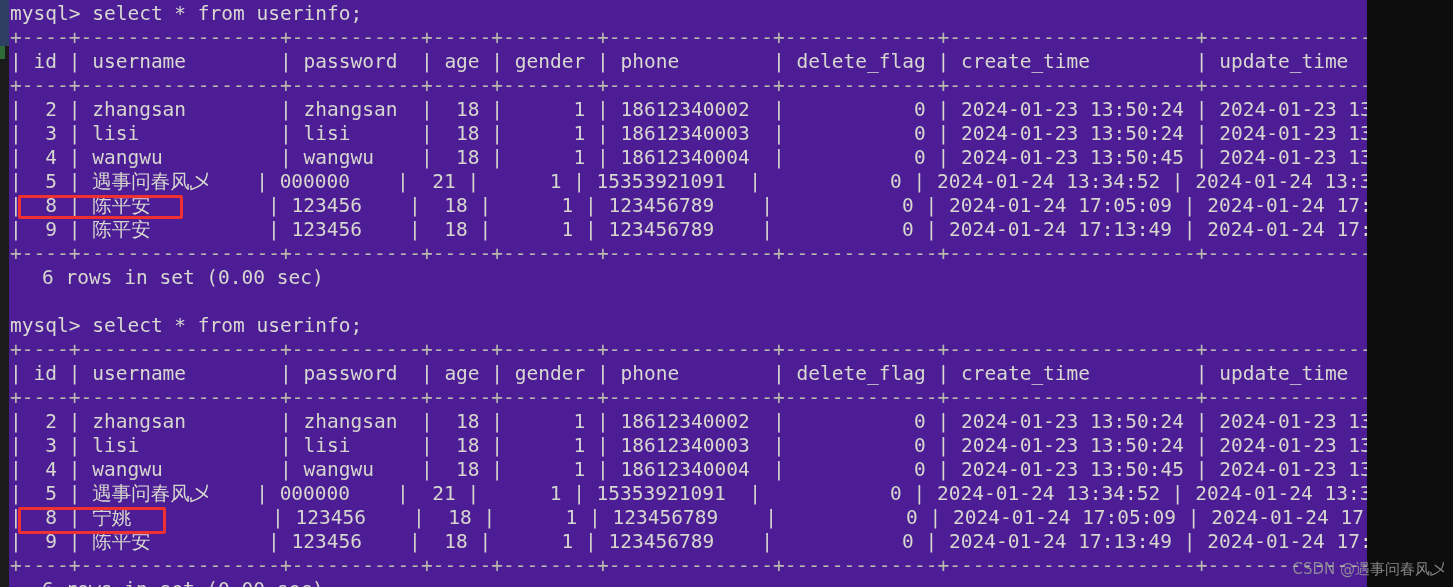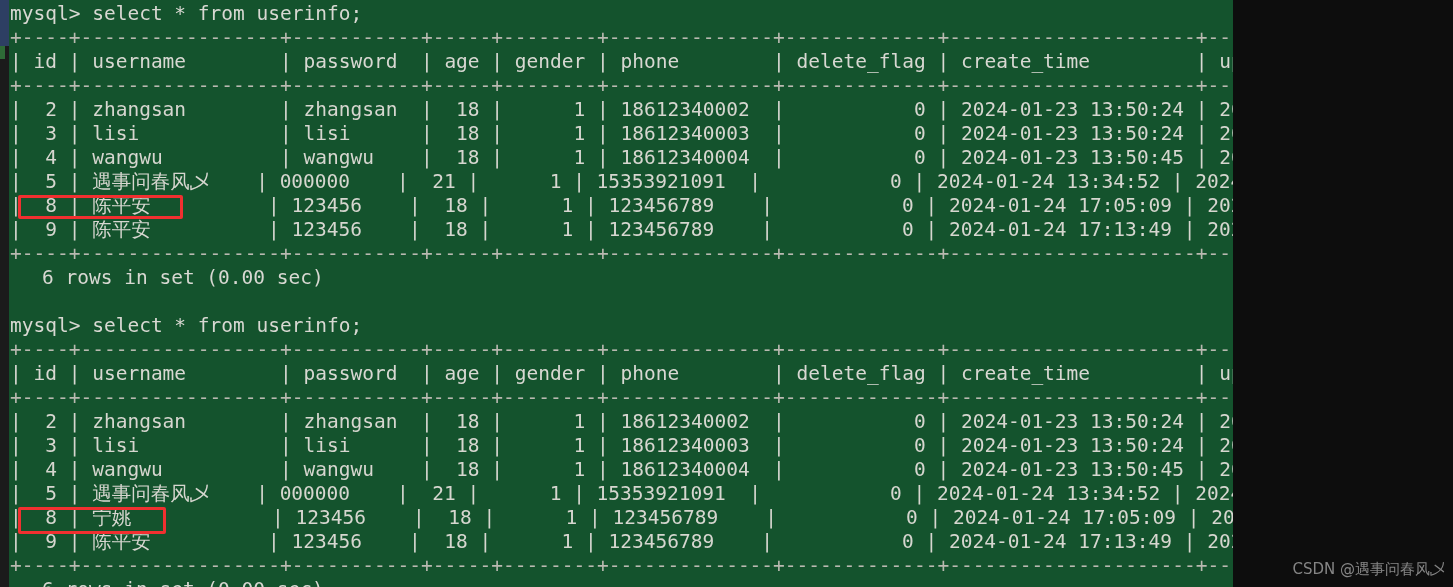--- a/index.html
+++ b/index.html
@@ -11,23 +11,23 @@
     width: 1453px;
     height: 587px;
     overflow: hidden;
     position: relative;
     font-family: "DejaVu Sans Mono", "Liberation Mono", monospace;
   }
   #terminal {
     position: absolute;
     left: 0;
     top: 0;
-    width: 1233px;
+    width: 1367px;
     height: 587px;
-    background: #14532d;
+    background: #4c1d95;
     color: #d4d4d4;
     font-family: "DejaVu Sans Mono", "Liberation Mono", monospace;
     font-size: 19.5px;
     line-height: 24px;
     letter-spacing: 0px;
     white-space: pre;
     padding: 2px 0 18px 10px;
     box-sizing: border-box;
     overflow: hidden;
   }

